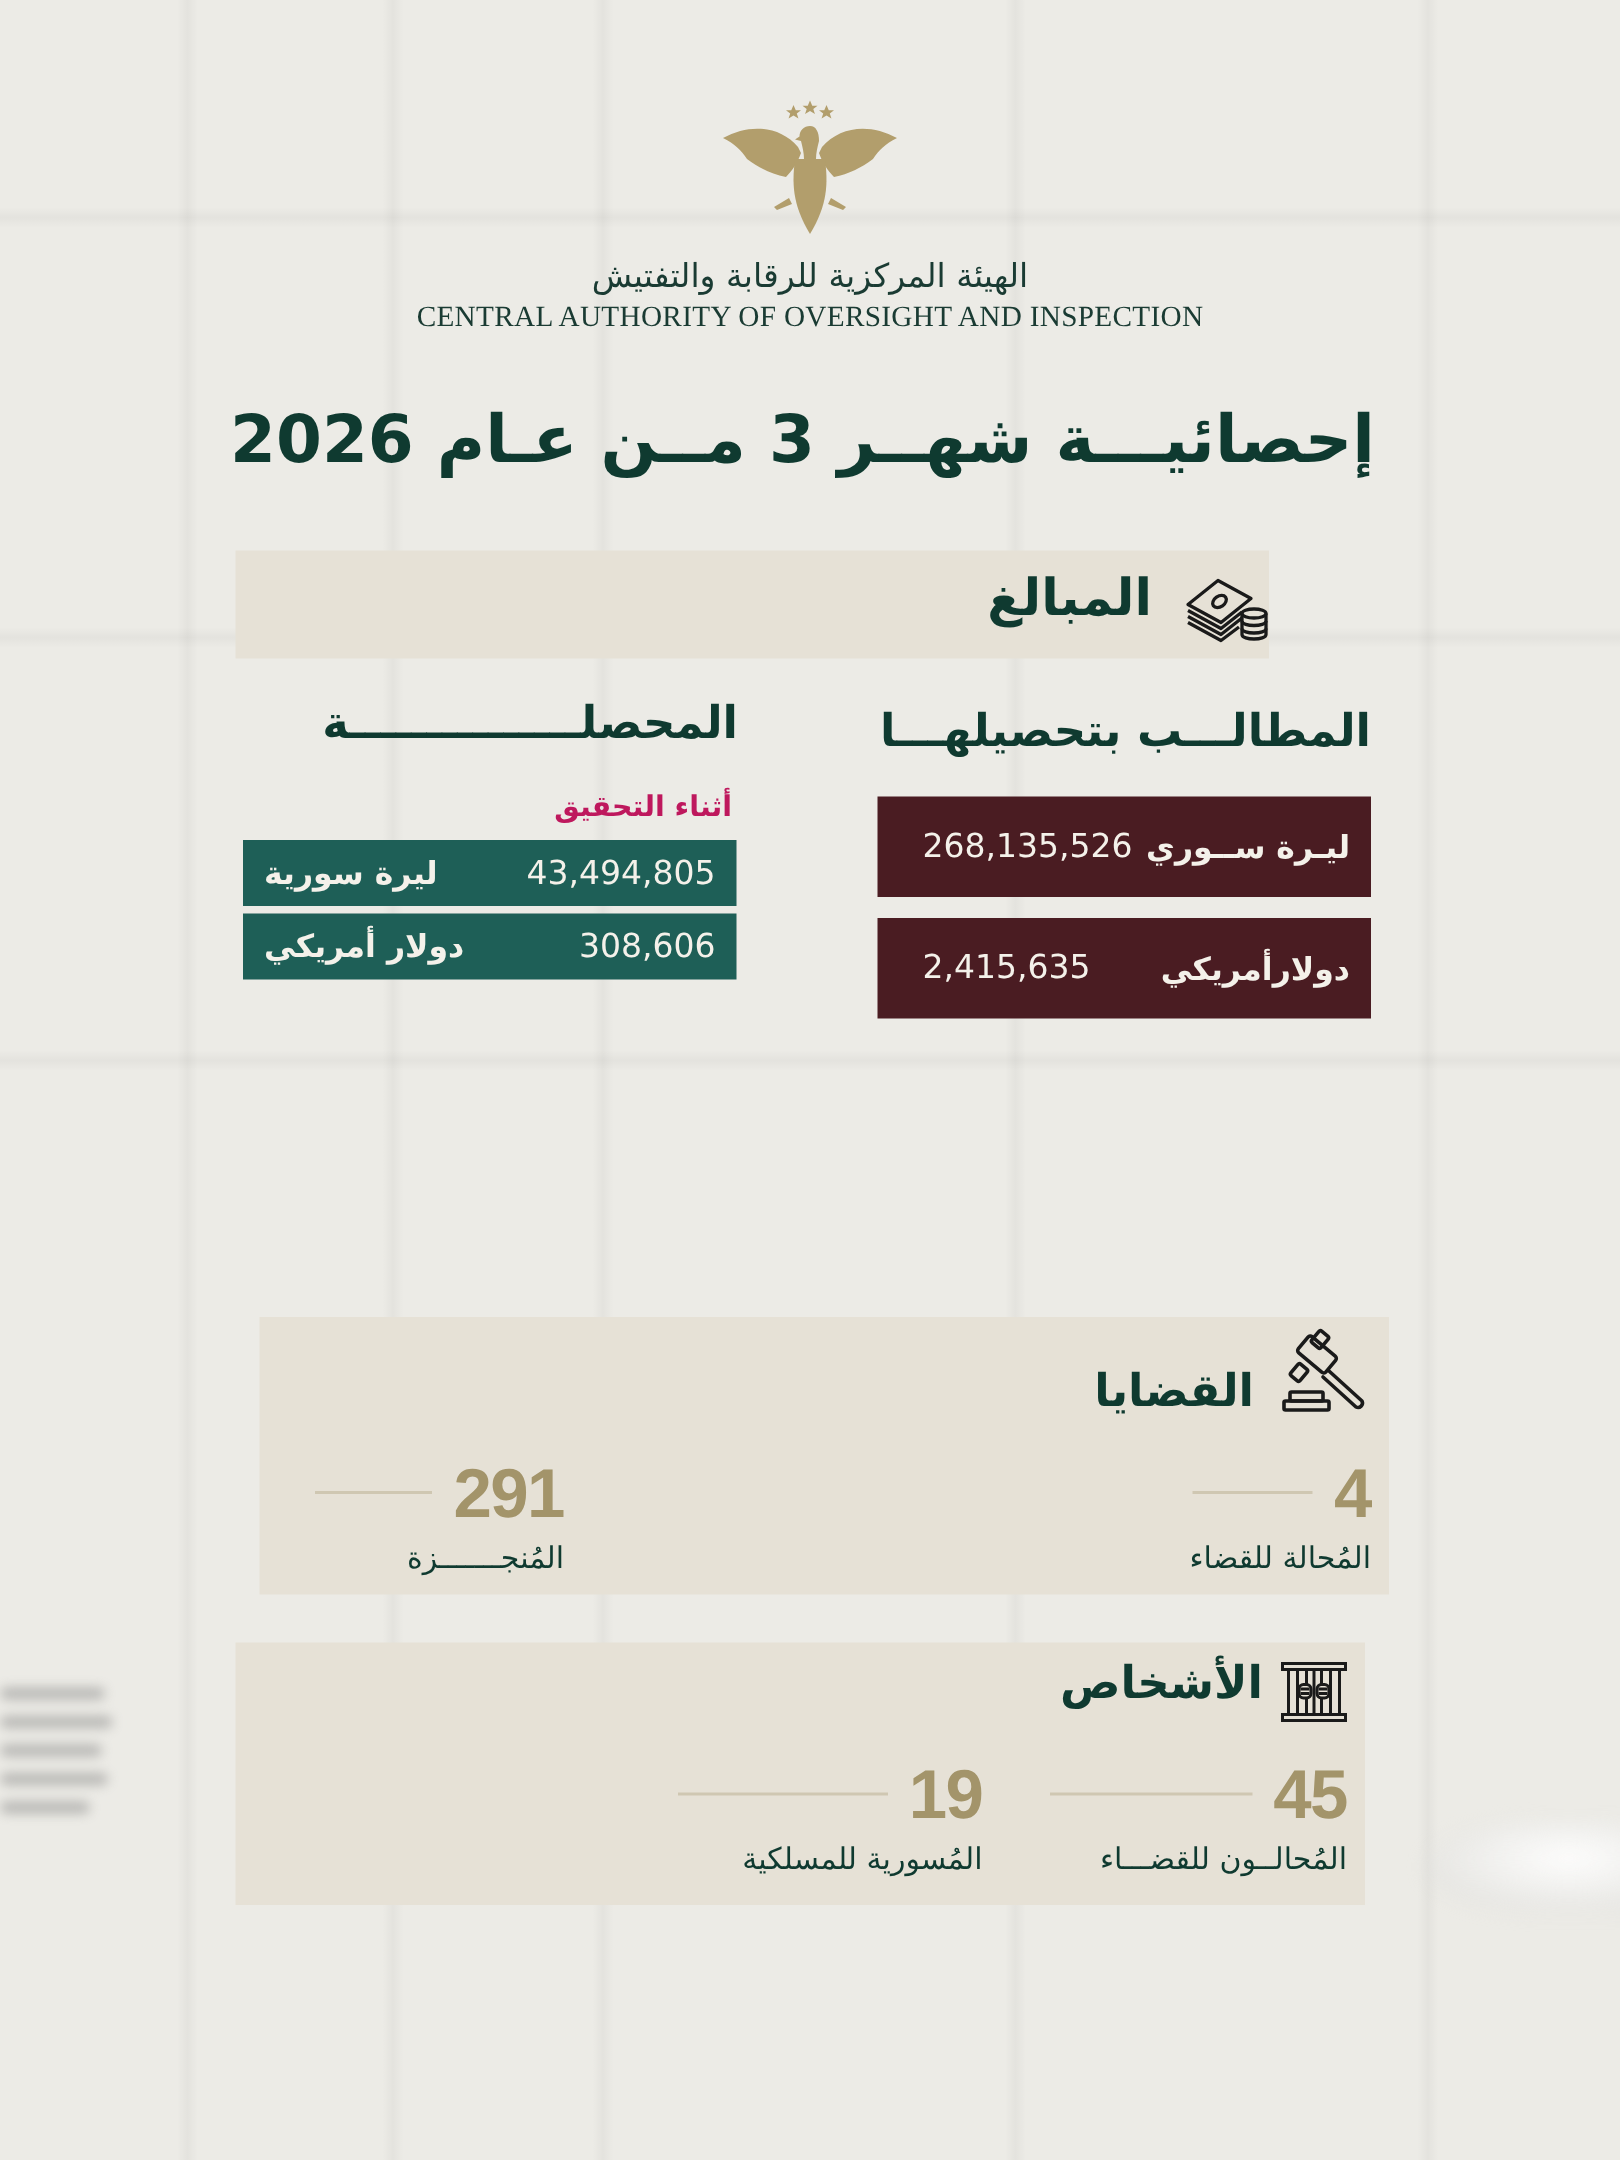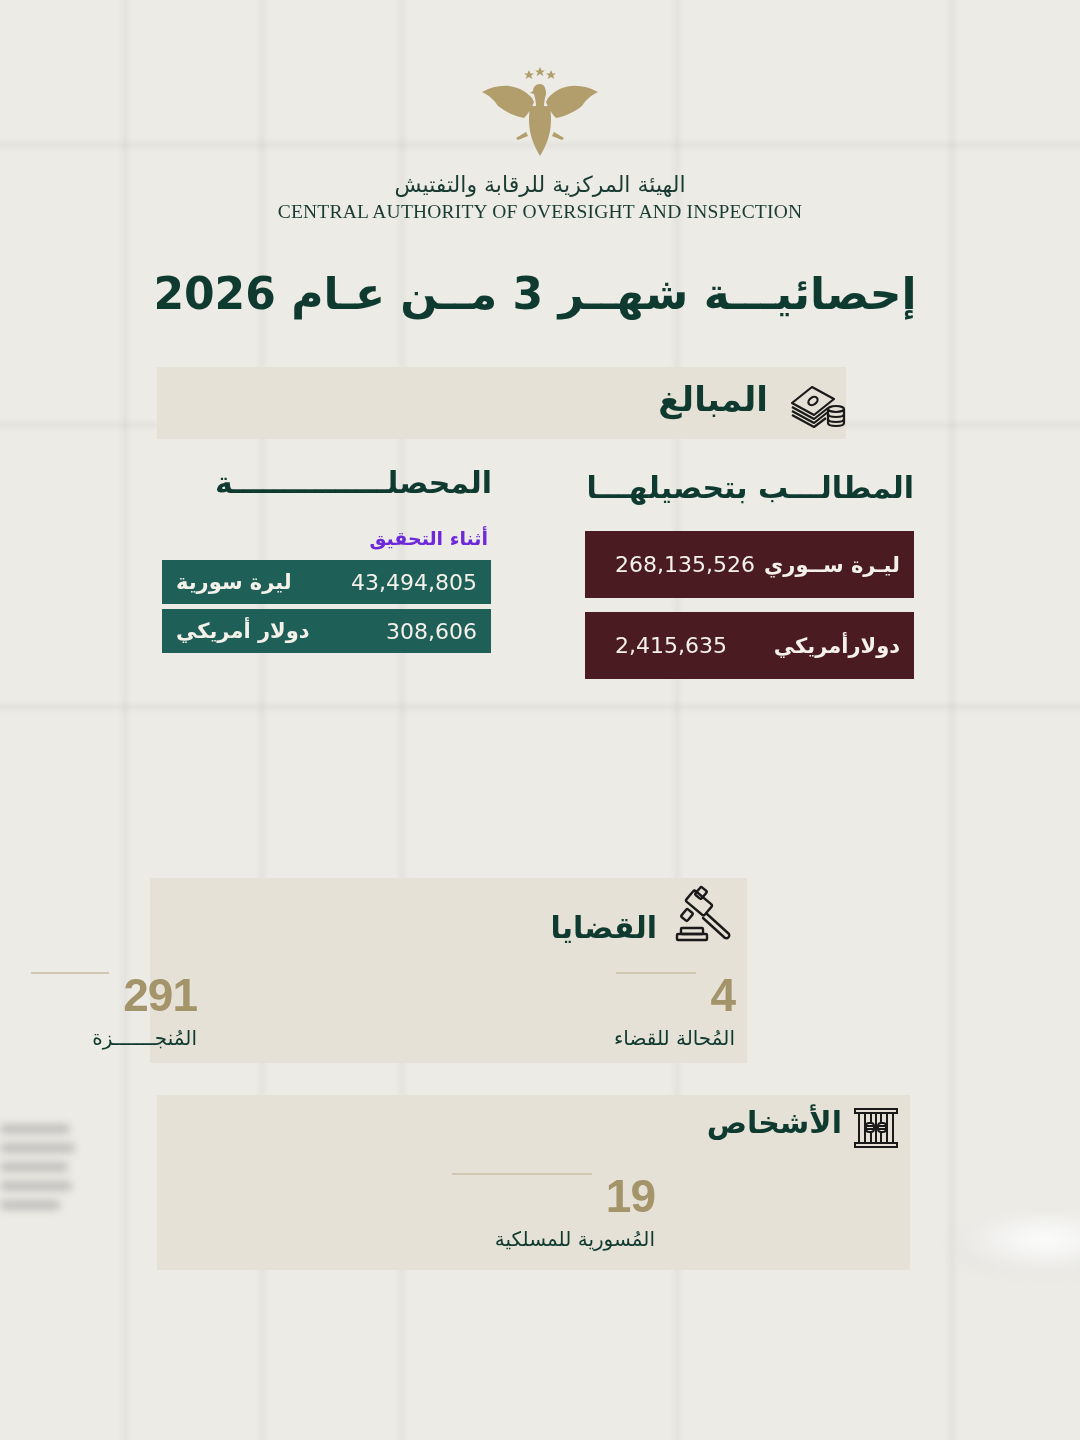--- a/index.html
+++ b/index.html
@@ -49,38 +49,38 @@
   .amounts-bar { left: 157px; top: 367px; width: 689px; height: 72px; }
   .bar-title {
     position: absolute; right: 78px; top: 12px;
     font-size: 34px; font-weight: bold; direction: rtl; color: #0f3a30;
   }
   .icon-money { position: absolute; right: 0px; top: 14px; width: 58px; height: 48px; }
 
   .col-head {
     position: absolute; direction: rtl; font-size: 30px; font-weight: bold; color: #0f3a30;
   }
-  .sub-head { position: absolute; direction: rtl; font-size: 19px; font-weight: bold; color: #6d28d9; }
+  .sub-head { position: absolute; direction: rtl; font-size: 19px; font-weight: bold; color: #be185d; }
 
   .row-block {
     position: absolute; display: flex; align-items: center; justify-content: space-between;
     color: #f4f1ea; direction: rtl;
   }
   .row-block .cur { font-size: 21px; font-weight: bold; }
   .row-block .val { font-size: 22px; direction: ltr; }
   .teal { background: #1e5f57; }
   .maroon { background: #4a1c22; }
 
-  .cases-panel { left: 150px; top: 878px; width: 597px; height: 185px; }
+  .cases-panel { left: 173px; top: 878px; width: 753px; height: 185px; }
   .persons-panel { left: 157px; top: 1095px; width: 753px; height: 175px; }
   .panel-title {
     position: absolute; direction: rtl; font-size: 30px; font-weight: bold; color: #0f3a30;
   }
   .stat { position: absolute; direction: rtl; }
-  .stat-line { display: flex; align-items: flex-start; direction: rtl; }
+  .stat-line { display: flex; align-items: center; direction: rtl; }
   .stat-num {
     font-size: 46px; font-weight: bold; color: #a3946a; line-height: 1; direction: ltr;
     font-family: "Liberation Sans", sans-serif; letter-spacing: -1px;
   }
   .stat-rule { height: 2px; background: #cfc7b2; margin-right: 14px; }
   .stat-label { margin-top: 8px; font-size: 20px; font-weight: normal; color: #0f3a30; }
   .icon-gavel { position: absolute; width: 62px; height: 58px; }
   .icon-jail { position: absolute; width: 44px; height: 42px; }
 </style>
 </head>
@@ -191,20 +191,27 @@
   <svg class="icon-jail" style="right:12px; top:12px;" viewBox="0 0 44 42" fill="none" stroke="#1a1a1a" stroke-width="2">
     <rect x="1" y="2" width="42" height="4"></rect>
     <rect x="1" y="36" width="42" height="4"></rect>
     <path d="M5 6 V36 M11 6 V36 M17 6 V36 M22 6 V36 M27 6 V36 M33 6 V36 M39 6 V36"></path>
     <rect x="12" y="16" width="8" height="9" rx="3" fill="#e6e1d6"></rect>
     <rect x="24" y="16" width="8" height="9" rx="3" fill="#e6e1d6"></rect>
     <path d="M13 19 h6 M13 22 h6 M25 19 h6 M25 22 h6"></path>
   </svg>
   <div class="panel-title" style="right:68px; top:10px;">الأشخاص</div>
 
+  <div class="stat" style="right:12px; top:78px;">
+    <div class="stat-line">
+      <span class="stat-num">45</span>
+      <span class="stat-rule" style="width:135px;"></span>
+    </div>
+    <div class="stat-label">المُحالــون للقضـــاء</div>
+  </div>
   <div class="stat" style="right:255px; top:78px;">
     <div class="stat-line">
       <span class="stat-num">19</span>
       <span class="stat-rule" style="width:140px;"></span>
     </div>
     <div class="stat-label">المُسورية للمسلكية</div>
   </div>
 </div>
 
 </body></html>

